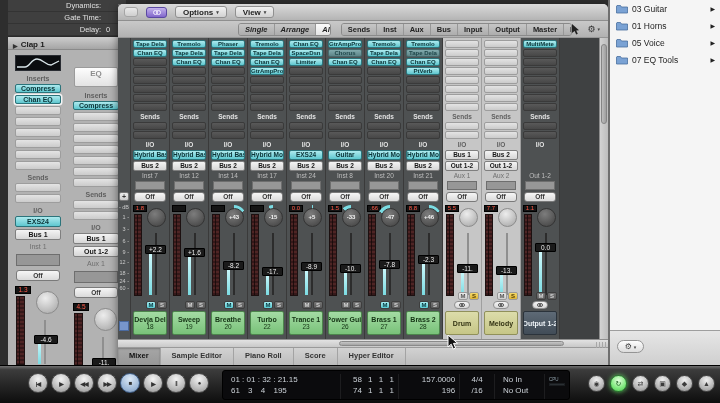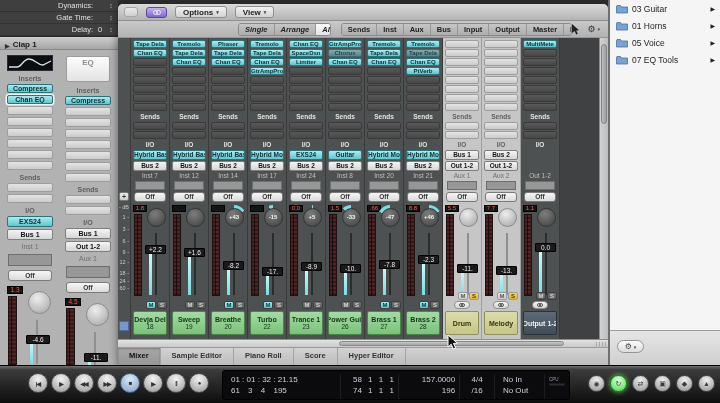--- a/index.html
+++ b/index.html
@@ -1,37 +1,37 @@
 <!DOCTYPE html>
 <html><head>
 <meta charset="utf-8">
 <style>
   * { box-sizing: border-box; margin: 0; padding: 0; }
   html,body { width:720px; height:403px; overflow:hidden; }
   body { position:relative; background:#2e2e2e; font-family:"Liberation Sans",sans-serif; -webkit-font-smoothing:antialiased; }
 
   
-  #inspector { position:absolute; left:0; top:0; width:118px; height:365px; background:#b2b2b2; }
+  #inspector { position:absolute; left:8px; top:0; width:118px; height:365px; background:#b2b2b2; }
   #params { background:#3f3f3f; border-bottom:1px solid #2a2a2a; }
   .prow { display:flex; align-items:center; height:12px; border-bottom:1px solid #333; padding:0 3px; }
   .plabel { flex:1; text-align:right; font-size:7.5px; color:#e0e0e0; }
   .pval { width:14px; text-align:center; font-size:7.5px; color:#e0e0e0; }
   .pstep { width:8px; text-align:center; font-size:7px; color:#bdbdbd; }
   #track-header { height:13px; background:linear-gradient(#cdcdcd,#a5a5a5); border-bottom:1px solid #8a8a8a;
     font-size:8px; font-weight:700; color:#1a1a1a; display:flex; align-items:flex-end; padding-left:5px; gap:3px; }
   #track-header .disc { font-size:6px; color:#333; }
   #ins-strips { display:flex; gap:6px; padding:4px; }
 
   
   .strip { display:flex; flex-direction:column; }
   .strip.mx { width:39px; padding-top:2px; border-right:1px solid #3a3a3a; background:#4e5152; }
   .strip.mx.light { background:#c6c6c6; border-right-color:#9f9f9f; }
   .strip.ins { width:52px; background:transparent; }
   .thumb.curve { height:16px; margin:1px 3px 2px; background:#0b0d10; border:1px solid #2a2d33; }
-  .thumb.eqbtn { height:26px; margin:2px 4px 3px; background:linear-gradient(#fdfdfd,#e3e3e3); border:1px solid #9b9b9b;
+  .thumb.eqbtn { height:20px; margin:13px 4px 3px; background:linear-gradient(#fdfdfd,#e3e3e3); border:1px solid #9b9b9b;
     border-radius:2px; color:#8d8d8d; font-size:8px; font-weight:700; text-align:center; line-height:12px; }
   .lbl { font-size:6.5px; font-weight:700; text-align:center; color:#e4e4e4; height:8px; line-height:8px; margin:1px 0; }
   .light .lbl, .ins .lbl { color:#5f5f5f; }
   .ins .lbl { font-size:7px; height:9px; line-height:9px; }
   .slot { height:8px; margin:0 2px 1px; border-radius:2px; background:linear-gradient(#595959,#474747);
     border:1px solid #3a3a3a; font-size:6px; line-height:6px; text-align:center; overflow:hidden; white-space:nowrap;
     color:#0c3337; font-weight:700; }
   .light .slot, .ins .slot { background:linear-gradient(#e4e4e4,#cbcbcb); border-color:#9d9d9d; }
   .ins .slot { height:9px; margin:0 3px 2px; font-size:7px; line-height:7px; }
   .slot.teal, .iobtn.teal { background:linear-gradient(#aeeaee,#5ec7cf); border-color:#2c747b; color:#0b3337; }

